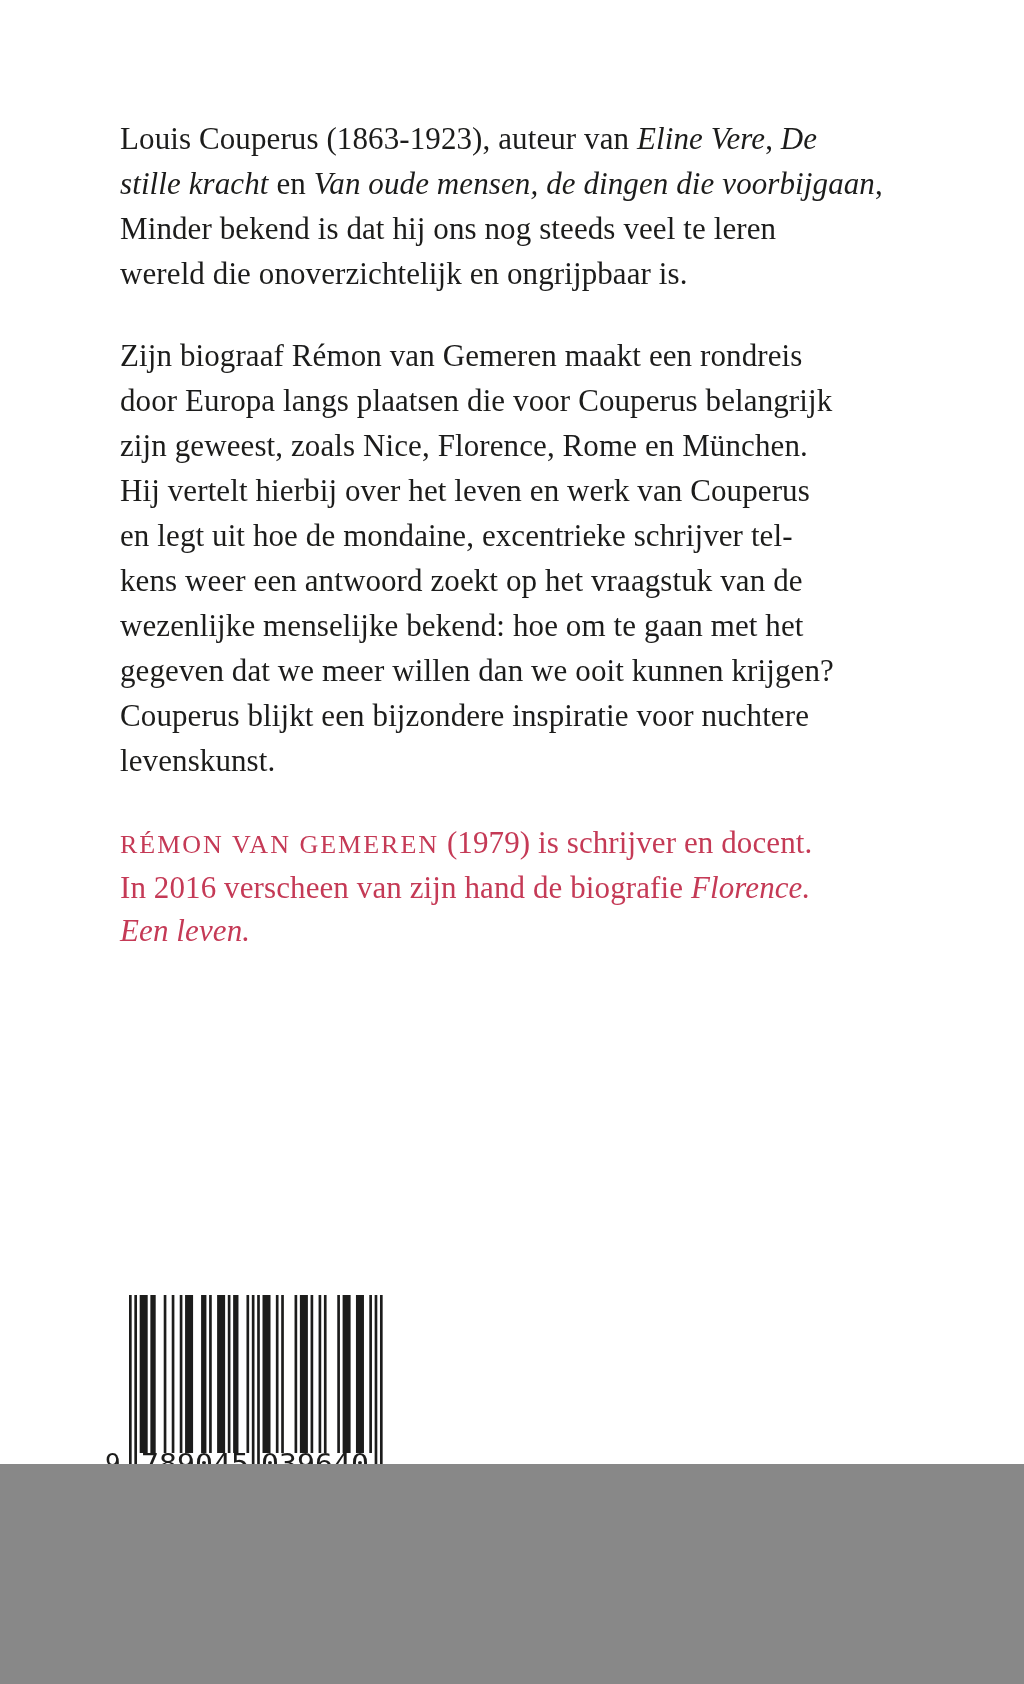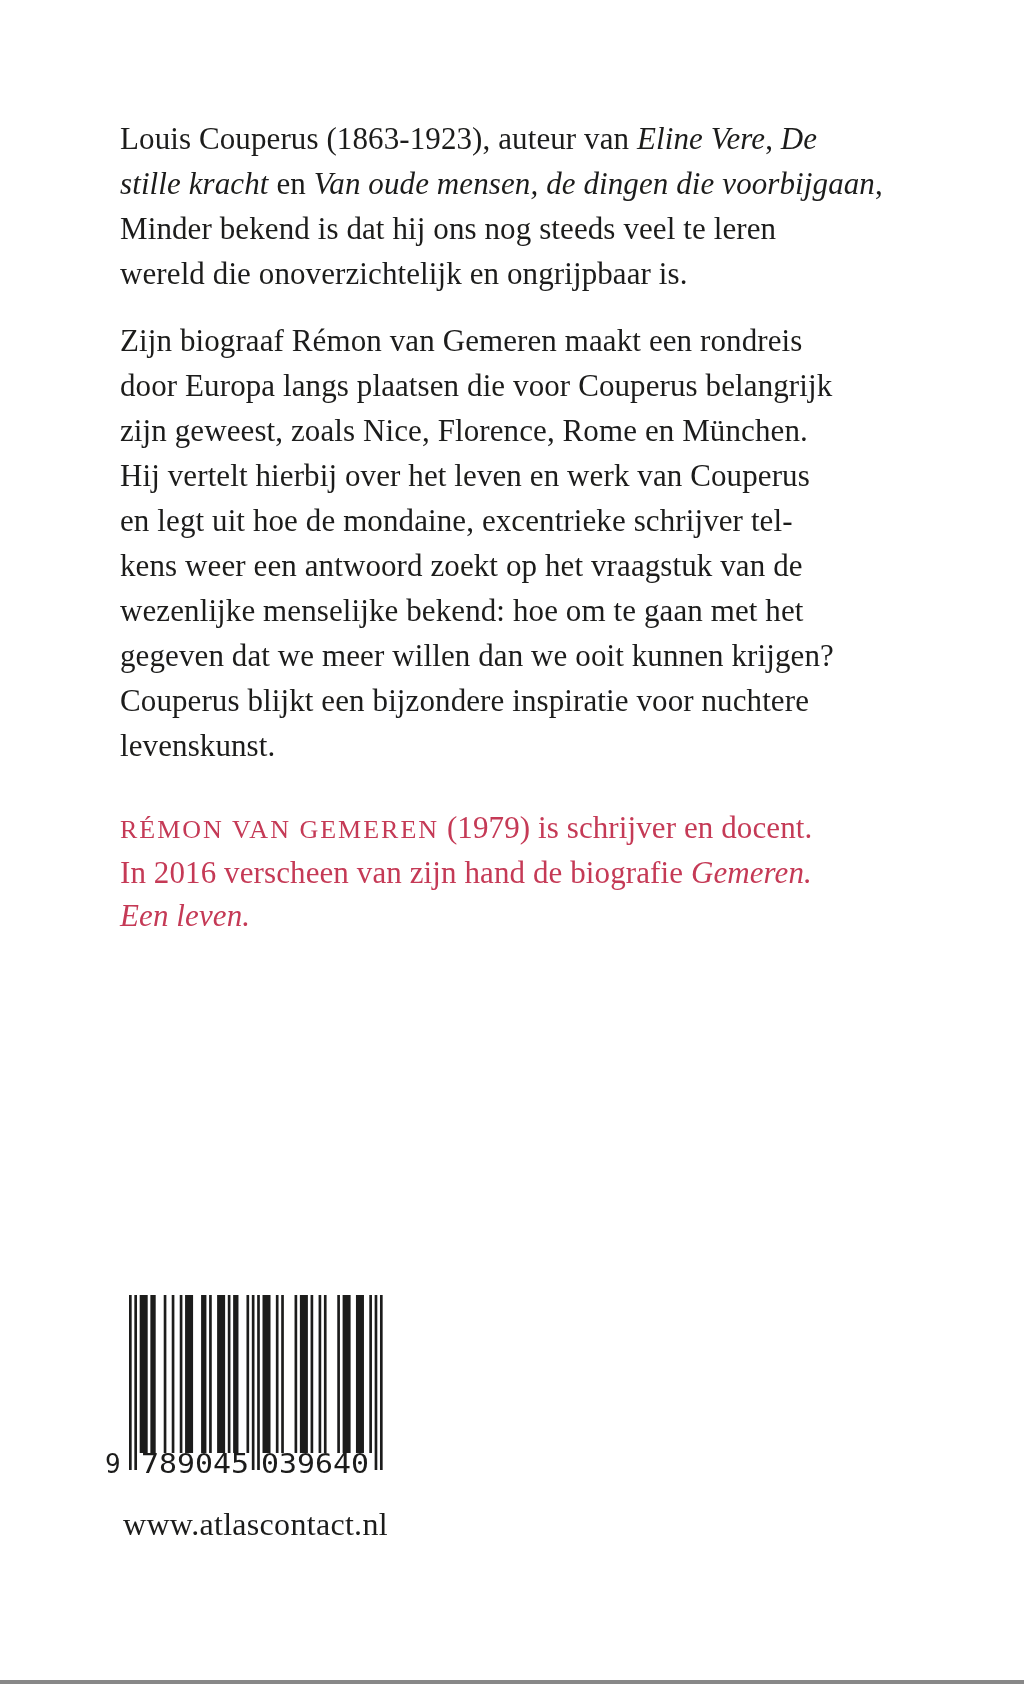--- a/index.html
+++ b/index.html
@@ -1,32 +1,32 @@
 <!DOCTYPE html>
 <html style="--bg: #ffffff; --ink: #1c1c1b; --accent: #c53a56;"><head>
 <meta charset="utf-8">
 <style>
   html,body{margin:0;padding:0;background:#888;}
   .page{
     position:relative;
-    width:1024px;height:1680px;
+    width:1024px;height:1464px;
     margin:0 auto;
     background:var(--bg,#ffffff);
     overflow:hidden;
     font-family:"Liberation Serif", serif;
     color:var(--ink,#1e1e1e);
   }
   .blurb{
     position:absolute;
     left:120px;top:116px;width:800px;
     font-size:31px;line-height:45px;
     letter-spacing:0.1px;
   }
   .para{margin:0;}
-  .para-biography{margin-top:22px;}
+  .para-biography{margin-top:37px;}
   .para-author-note{
     margin-top:38px;
     line-height:43px;
     color:var(--accent,#c53a56);
   }
   .line{white-space:nowrap;}
   .seg-i{font-style:italic;}
   .seg-sc{
     text-transform:uppercase;
     font-size:26px;
@@ -64,21 +64,21 @@
         <div class="line"><span class="seg-n">Hij vertelt hierbij over het leven en werk van Couperus</span></div>
         <div class="line"><span class="seg-n">en legt uit hoe de mondaine, excentrieke schrijver tel-</span></div>
         <div class="line"><span class="seg-n">kens weer een antwoord zoekt op het vraagstuk van de</span></div>
         <div class="line"><span class="seg-n">wezenlijke menselijke bekend: hoe om te gaan met het</span></div>
         <div class="line"><span class="seg-n">gegeven dat we meer willen dan we ooit kunnen krijgen?</span></div>
         <div class="line"><span class="seg-n">Couperus blijkt een bijzondere inspiratie voor nuchtere</span></div>
         <div class="line"><span class="seg-n">levenskunst.</span></div>
       </div>
       <div class="para para-author-note">
         <div class="line"><span class="seg-sc">Rémon van Gemeren</span><span class="seg-n"> (1979) is schrijver en docent.</span></div>
-        <div class="line"><span class="seg-n">In 2016 verscheen van zijn hand de biografie </span><span class="seg-i">Gemeren.</span></div>
+        <div class="line"><span class="seg-n">In 2016 verscheen van zijn hand de biografie </span><span class="seg-i">Florence.</span></div>
         <div class="line"><span class="seg-i">Een leven.</span></div>
       </div>
     </div>
   <div class="barcode-block" id="barcode">
       <svg width="282" height="182" viewBox="0 0 282 182">
         <g fill="#1c1c1b">
           <rect x="26.00" y="0" width="2.67" height="175"></rect>
           <rect x="31.34" y="0" width="2.67" height="175"></rect>
           <rect x="36.68" y="0" width="8.01" height="158"></rect>
           <rect x="47.36" y="0" width="5.34" height="158"></rect>

